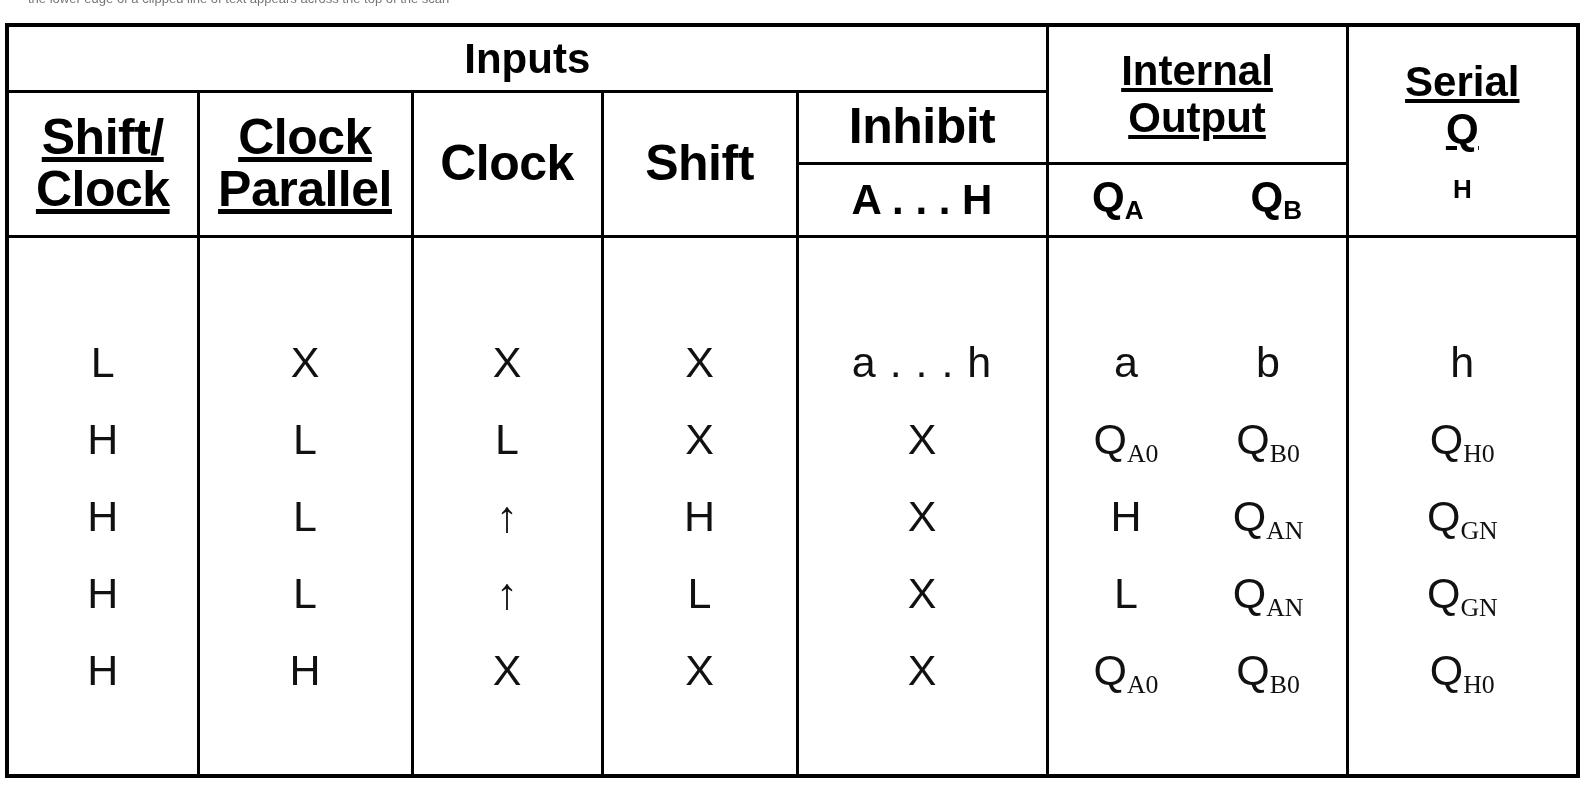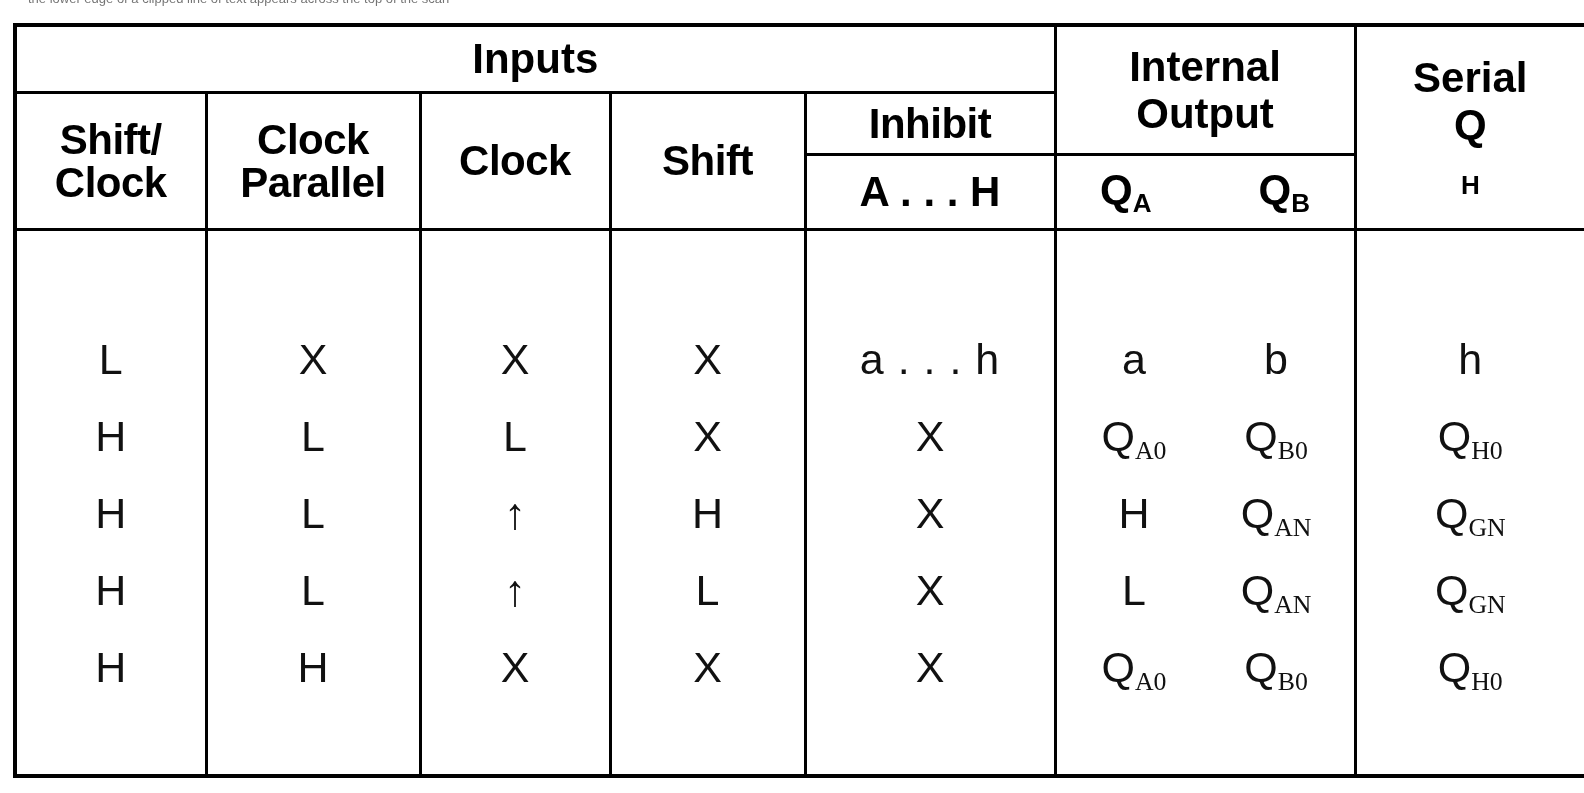--- a/index.html
+++ b/index.html
@@ -28,21 +28,21 @@
     font-size: 13px;
     line-height: 13px;
     color: #2a2a2a;
     white-space: nowrap;
     opacity: 0.65;
   }
   #scan-artifact span { display: block; margin-top: -8px; }
 
   #table-wrap {
     position: absolute;
-    left: 13px;
+    left: 5px;
     top: 23px;
     width: 1571px;
     height: 638px;
   }
 
   table.fn {
     border-collapse: collapse;
     table-layout: fixed;
     width: 1571px;
     height: 755px;
@@ -52,35 +52,35 @@
     border: 3px solid #000;
     padding: 0;
     text-align: center;
     vertical-align: middle;
     background: #fff;
   }
 
   
   .hdr {
     font-weight: bold;
-    font-size: 42px;
+    font-size: 50px;
     line-height: 1.03;
     letter-spacing: -0.5px;
   }
   .hdr-grp {
     font-weight: bold;
     font-size: 42px;
     line-height: 1.12;
   }
   .hdr-top   { vertical-align: top;    padding-top: 14px; }
   .hdr-mid   { vertical-align: middle; }
   .hdr-tall  { vertical-align: top;    padding-top: 22px; }
   .hdr-sub   { vertical-align: middle; font-weight: bold; font-size: 42px; }
 
-  .two-line span { display: block; }
+  .two-line span { display: block; text-decoration: underline; }
 
   
   .hdr sub, .hdr-grp sub, .hdr-sub sub {
     font-size: 0.62em;
     vertical-align: -0.30em;
     font-weight: bold;
     letter-spacing: 0;
   }
 
   

